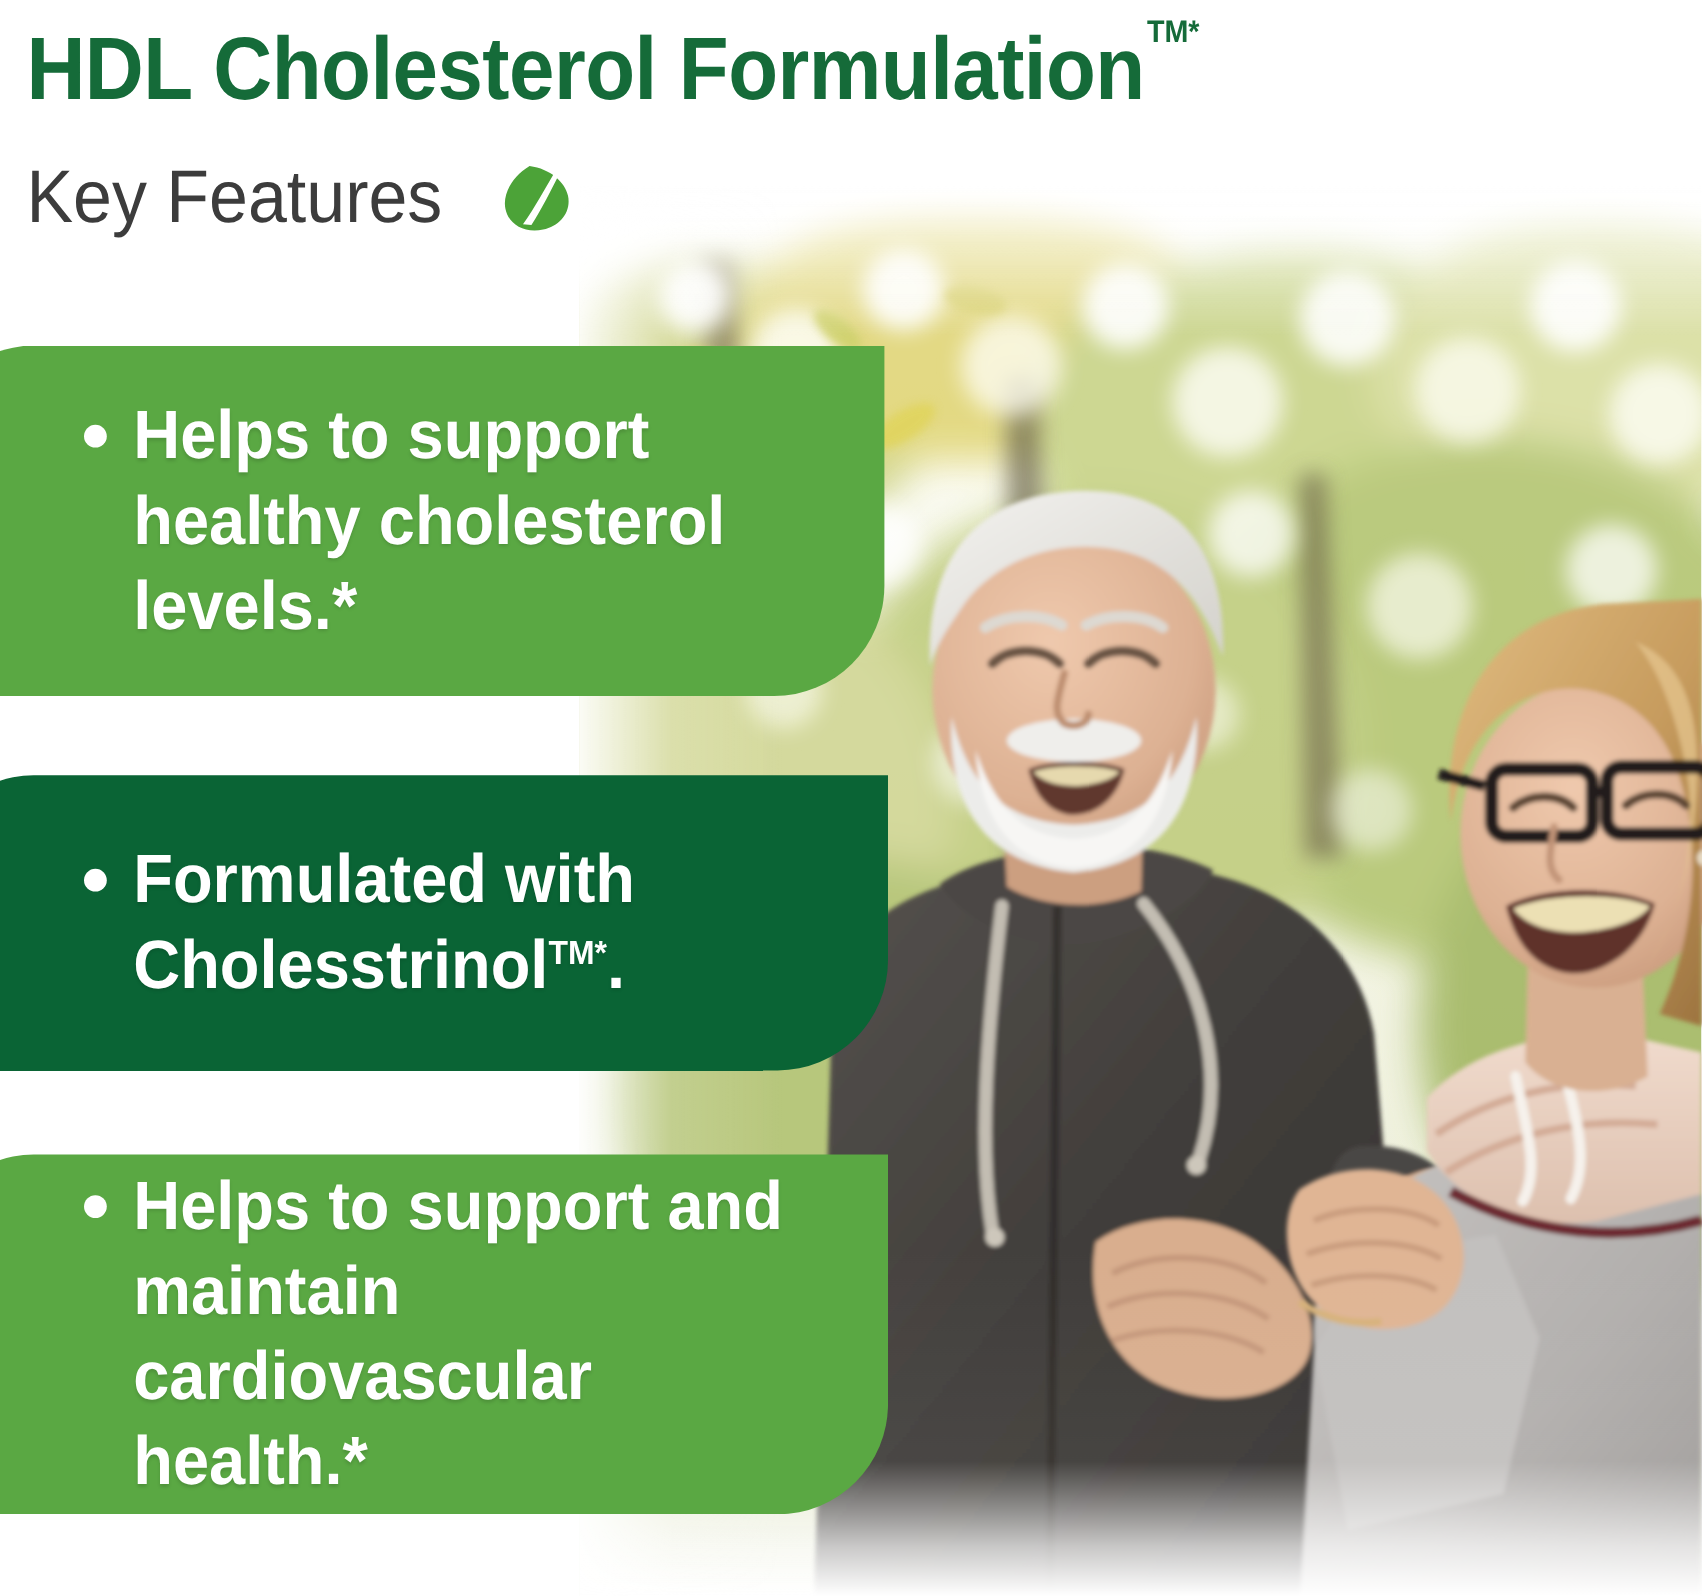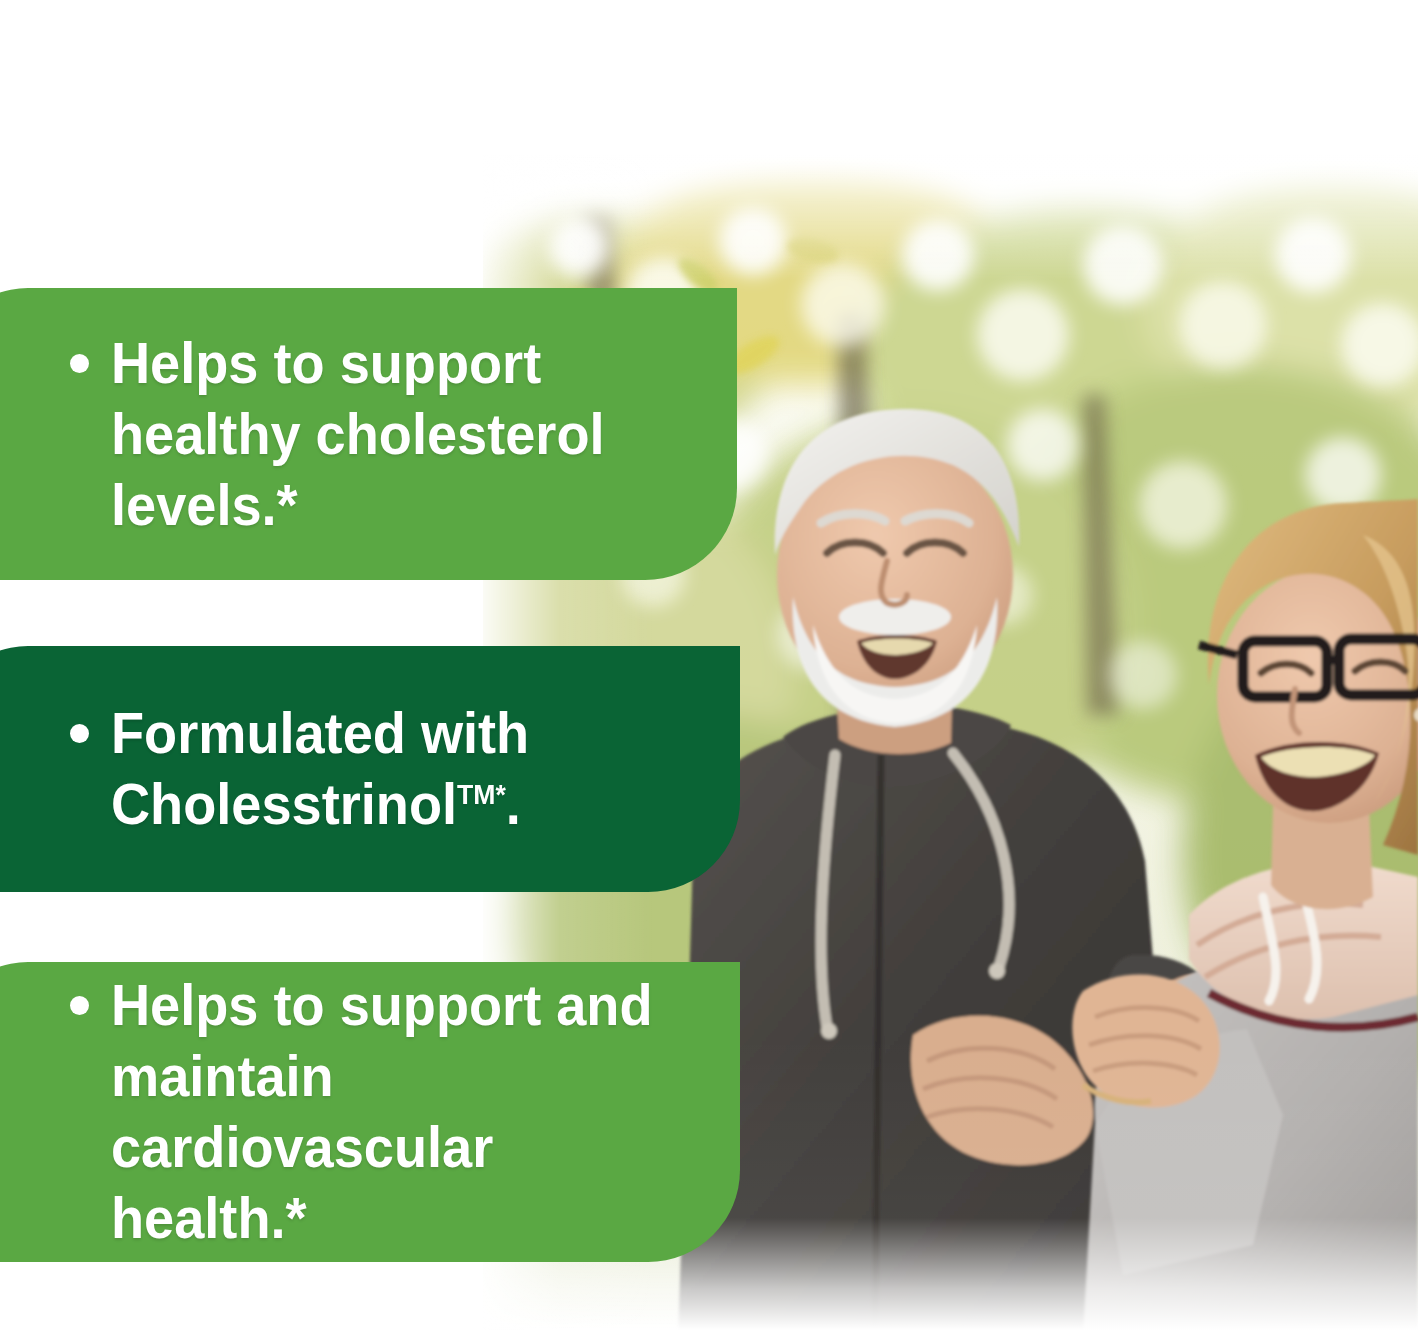--- a/index.html
+++ b/index.html
@@ -381,21 +381,31 @@
 
         <path d="M600 930 C620 944 646 950 668 946" stroke="#d7b27a" stroke-width="6" fill="none"></path>
       </g>
 
       <rect x="0" y="0" width="935" height="210" fill="url(#topFade)"></rect>
       <rect x="0" y="880" width="935" height="295" fill="url(#bottomFade)"></rect>
       <rect x="0" y="0" width="170" height="1175" fill="url(#leftFade)"></rect>
     </svg>
   </div>
 
-
+  <div id="title-block">
+    <span id="product-title"><span>HDL Cholesterol Formulation</span><span id="title-tm">TM*</span></span>
+  </div>
+
+  <div id="key-features-row">
+    <div id="key-features-label">Key Features</div>
+    <svg id="leaf-icon" viewBox="0 0 64 64">
+      <path d="M33 4 C50 10 60 24 60 36 C60 50 48 60 33 60 C17 60 5 50 5 36 C5 23 16 10 33 4 Z" fill="#4ca338" transform="rotate(-12 32 32)"></path>
+      <path d="M52 15 C42 26 30 40 17 52 L24 54 C36 42 47 28 55 18 Z" fill="#ffffff" transform="rotate(-12 32 32)"></path>
+    </svg>
+  </div>
 
   <div class="callout" id="callout-1">
     <div class="callout-inner">
       <span class="bullet-dot"></span>
       <span class="callout-text">Helps to support healthy cholesterol levels.*</span>
     </div>
   </div>
 
   <div class="callout" id="callout-2">
     <div class="callout-inner">

